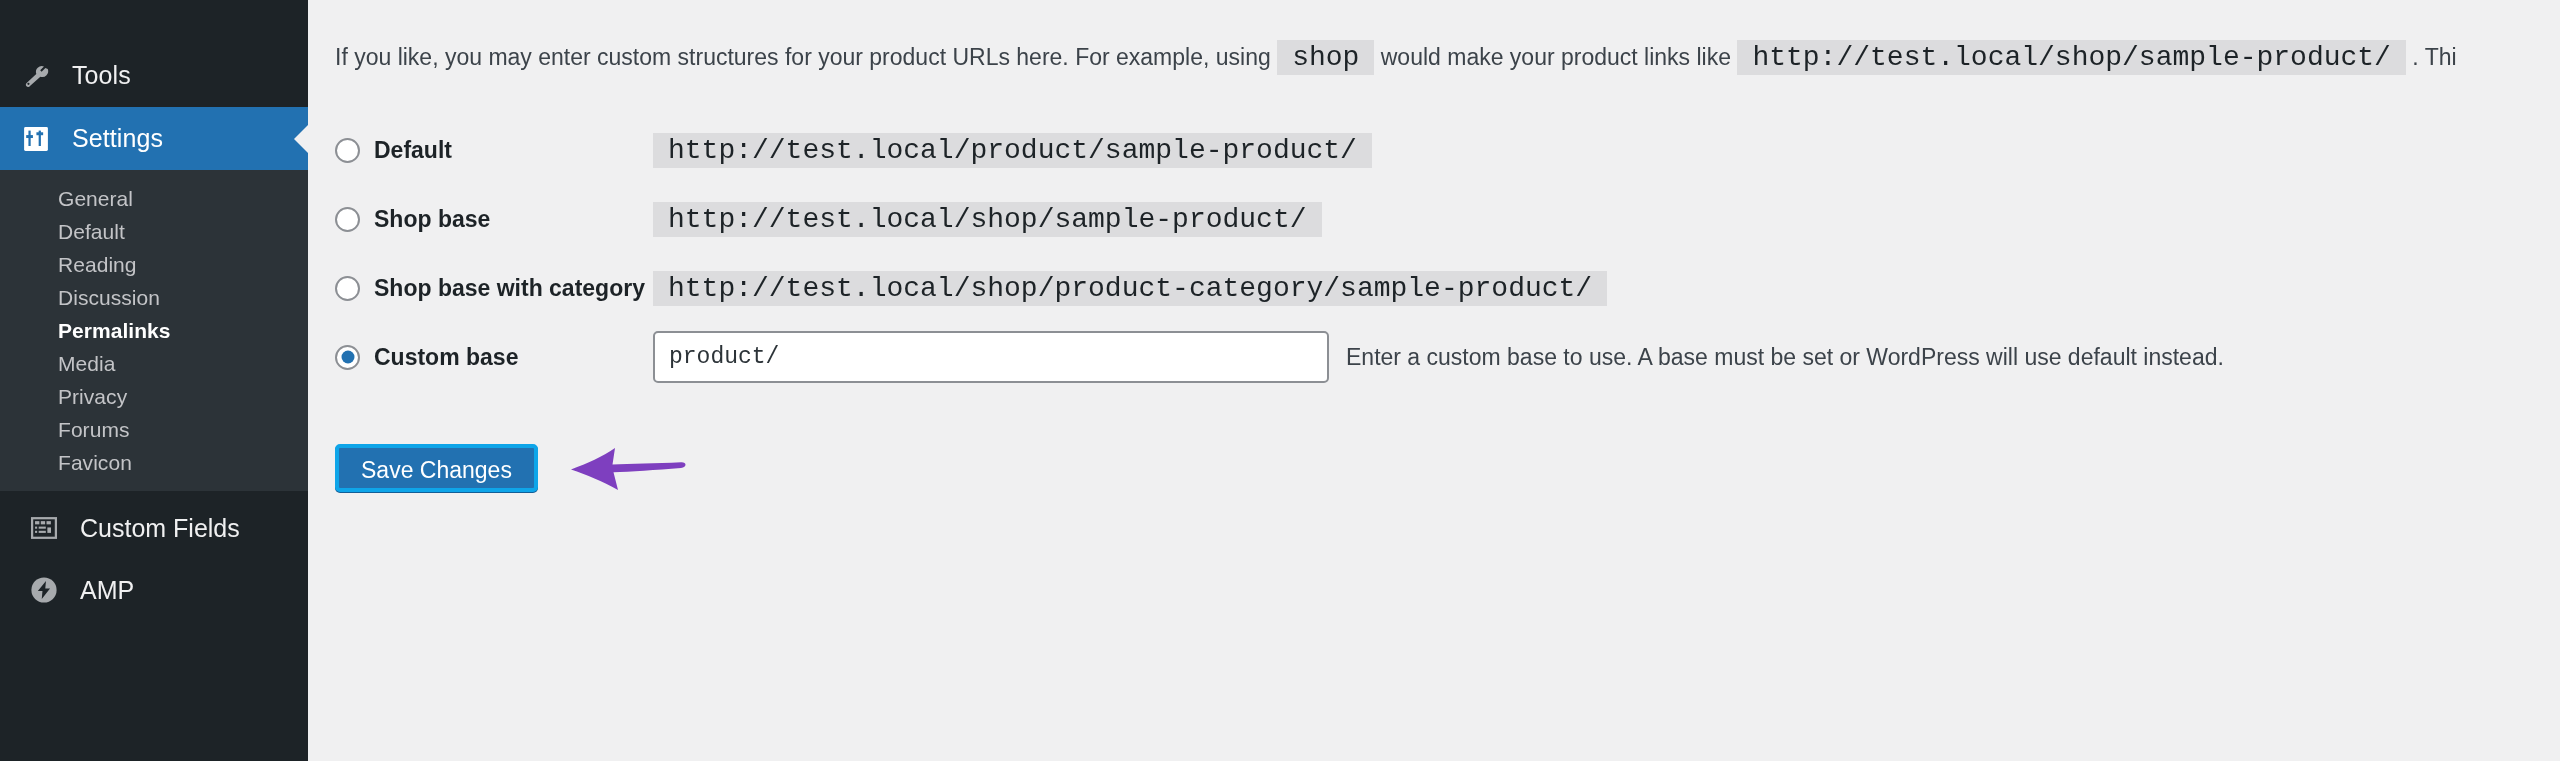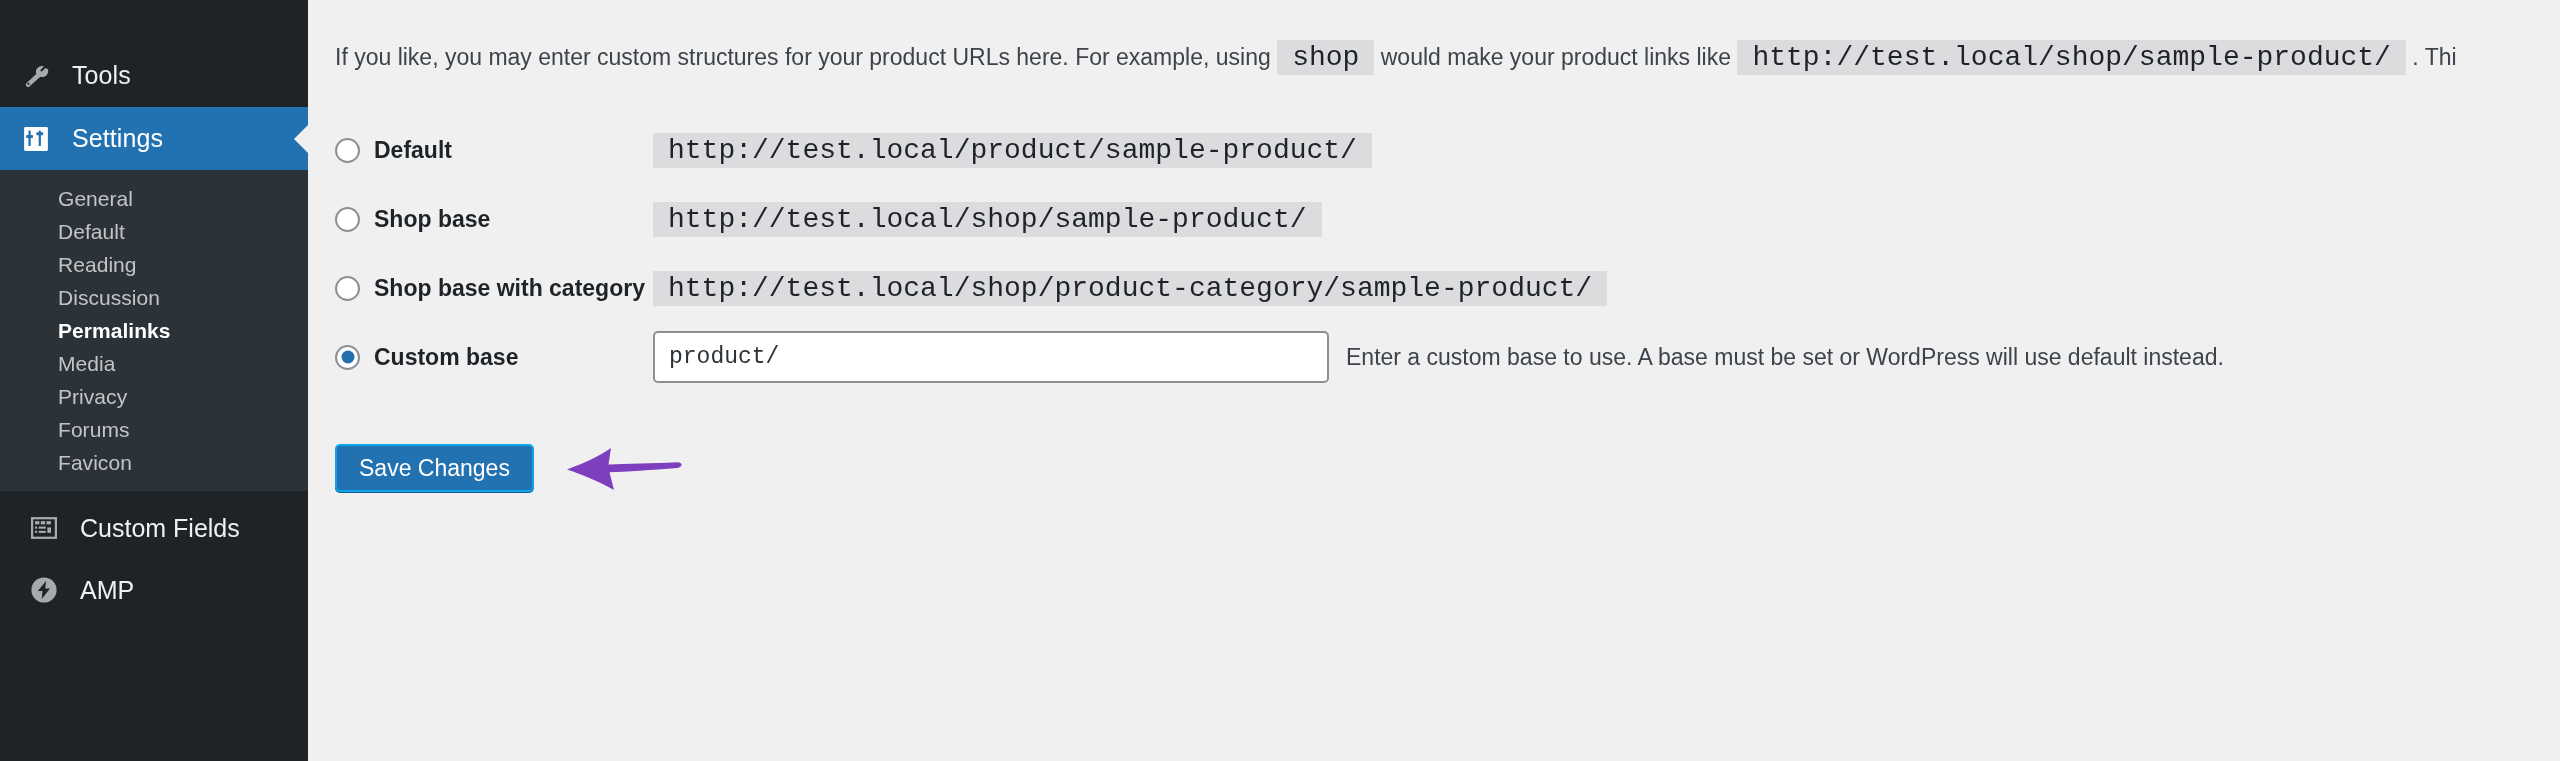--- a/index.html
+++ b/index.html
@@ -241,21 +241,21 @@
   }
 
   .submit-wrap {
     padding-left: 27px;
     margin-top: 46px;
     display: flex;
     align-items: center;
   }
   .save-button {
     background: #2271b1;
-    border: 2px solid #0ea5e9;
+    border: 4px solid #0ea5e9;
     color: #fff;
     font-family: "Liberation Sans", sans-serif;
     font-size: 23px;
     font-weight: 400;
     padding: 0 22px;
     height: 48px;
     line-height: 44px;
     border-radius: 5px;
     cursor: pointer;
     box-shadow: 0 1px 0 #135e96;

